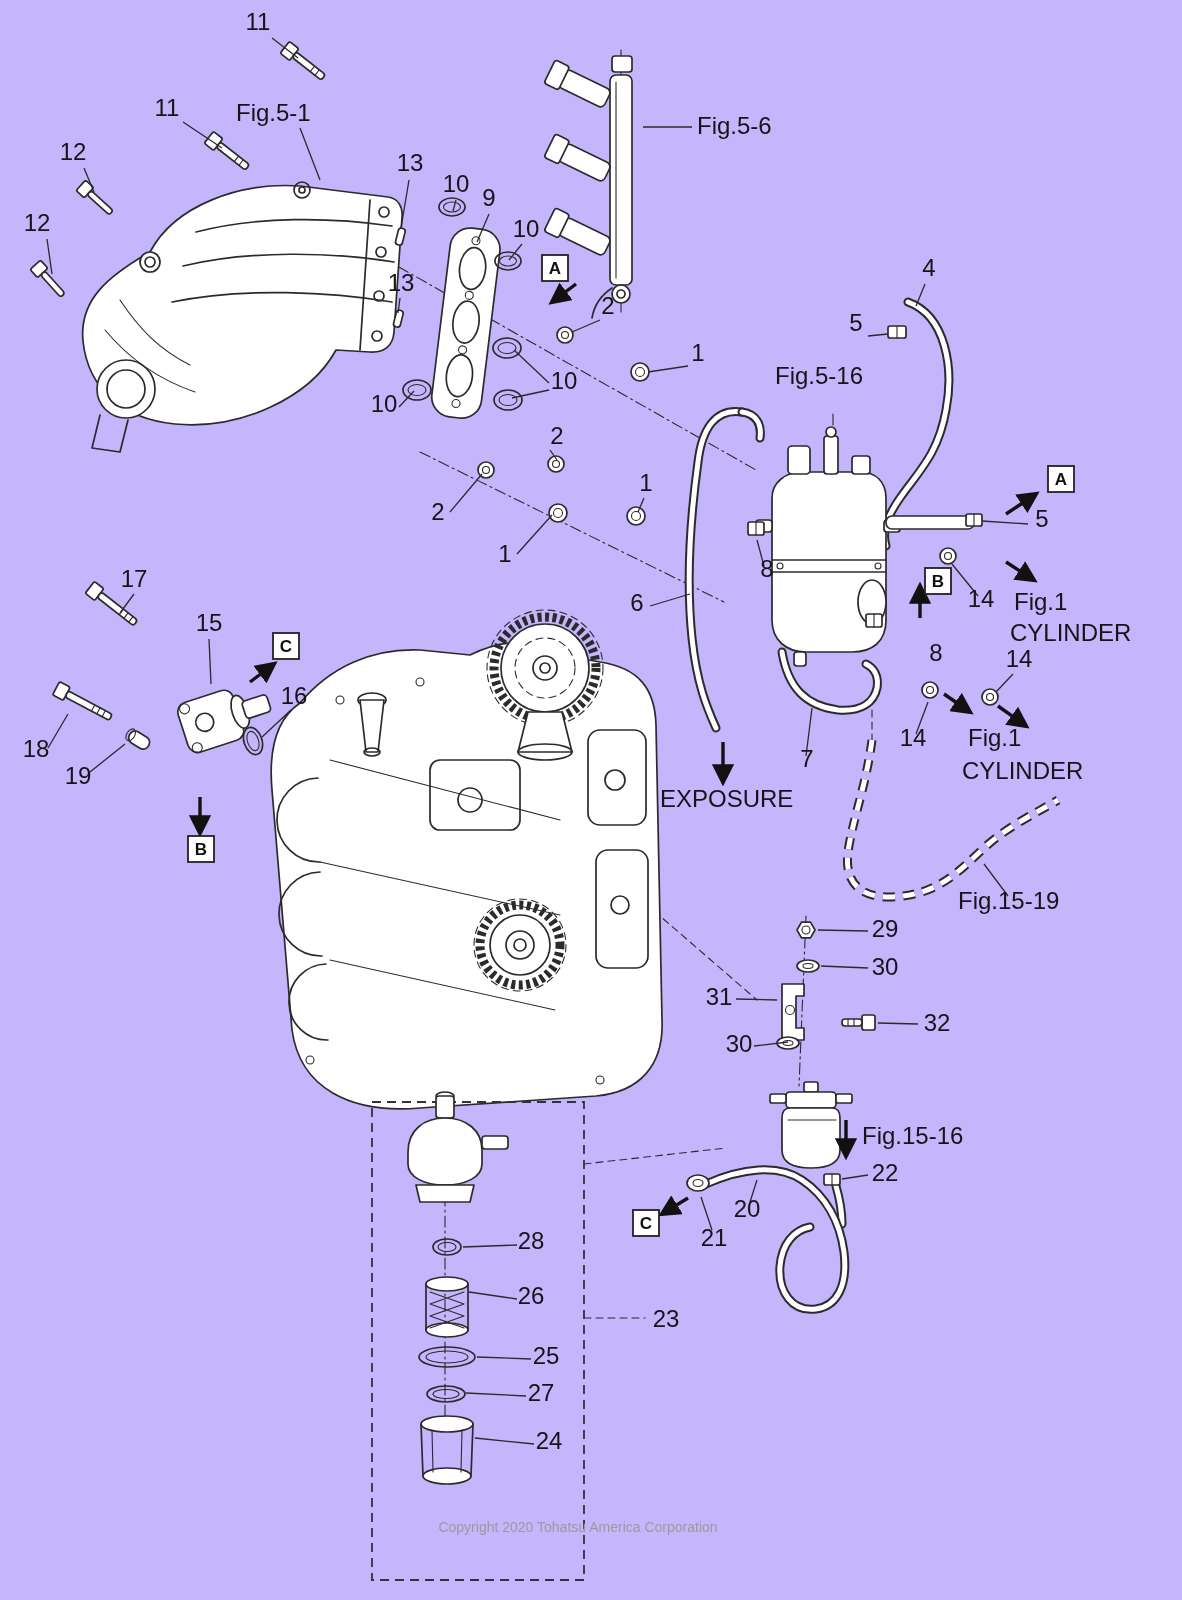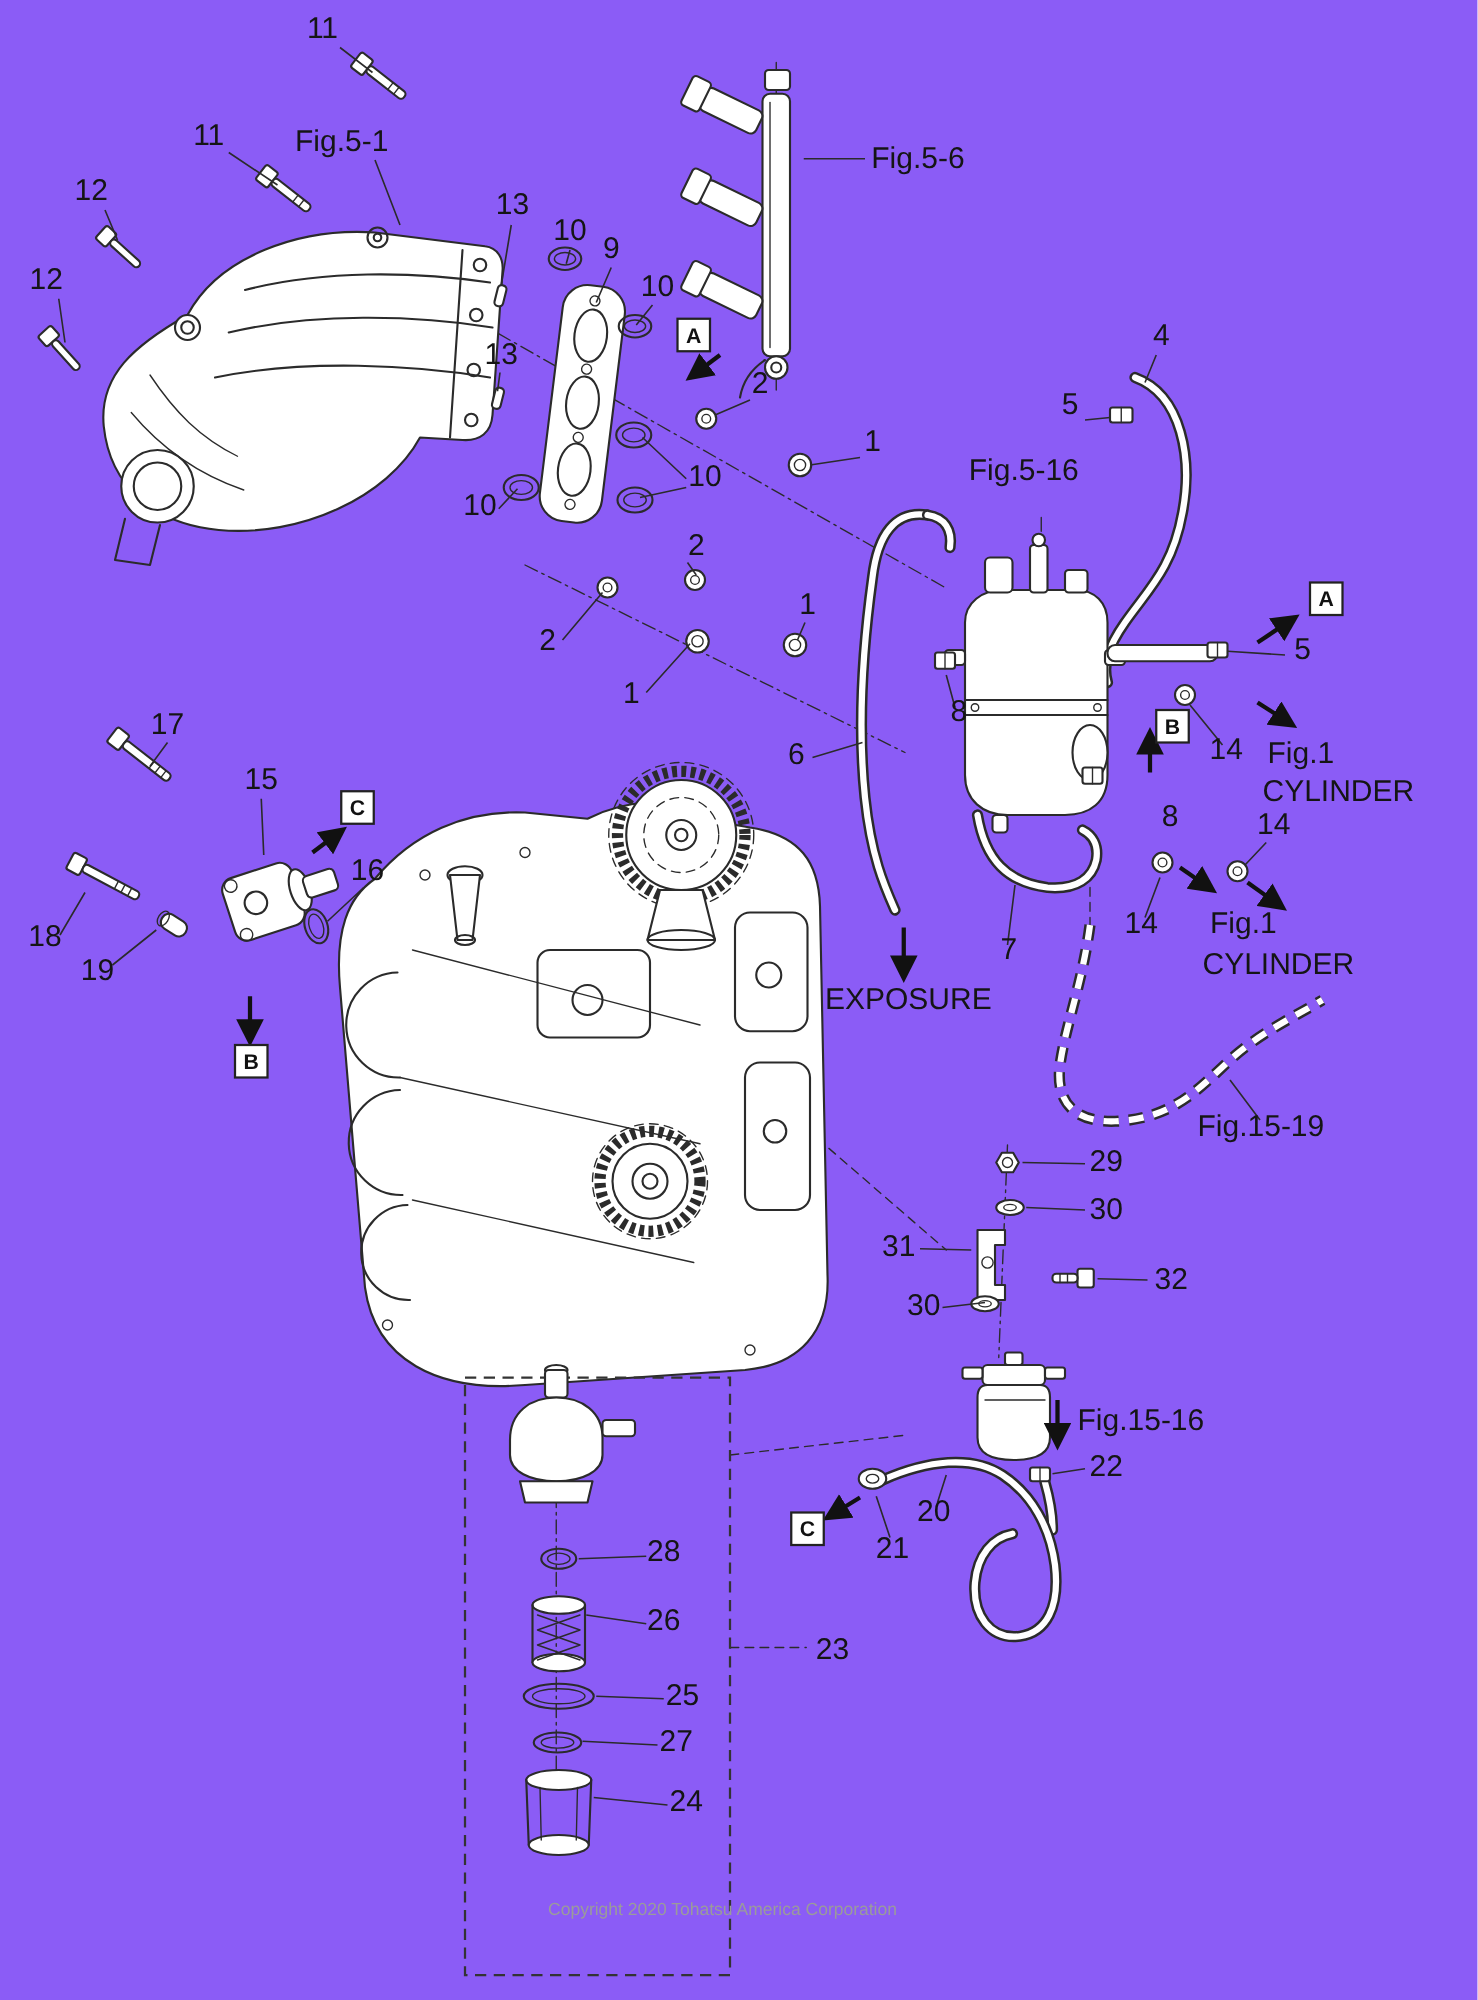--- a/index.html
+++ b/index.html
@@ -1,16 +1,16 @@
 <!DOCTYPE html>
 <html><head>
 <meta charset="utf-8">
 <style>
   html,body{margin:0;padding:0;background:#fff}
-  .page{position:relative;width:1182px;height:1600px;background:#8b5cf6;overflow:hidden}
+  .page{position:relative;width:1182px;height:1600px;background:#c4b5fd;overflow:hidden}
   svg{position:absolute;inset:0}
   .s{fill:none;stroke:#2b2b2b;stroke-width:1.7;stroke-linecap:round;stroke-linejoin:round}
   .sw{fill:#fff;stroke:#2b2b2b;stroke-width:1.7;stroke-linejoin:round}
   .thin{stroke-width:1.1}
   .leader{fill:none;stroke:#2b2b2b;stroke-width:1.3}
   .dd{stroke-dasharray:11 4 2 4}
   .dash{stroke-dasharray:7 5}
   .dashbox{fill:none;stroke:#333;stroke-width:1.8;stroke-dasharray:9 6}
   .hoseO{fill:none;stroke:#2b2b2b;stroke-width:9;stroke-linecap:round}
   .hoseI{fill:none;stroke:#fff;stroke-width:5;stroke-linecap:round}

